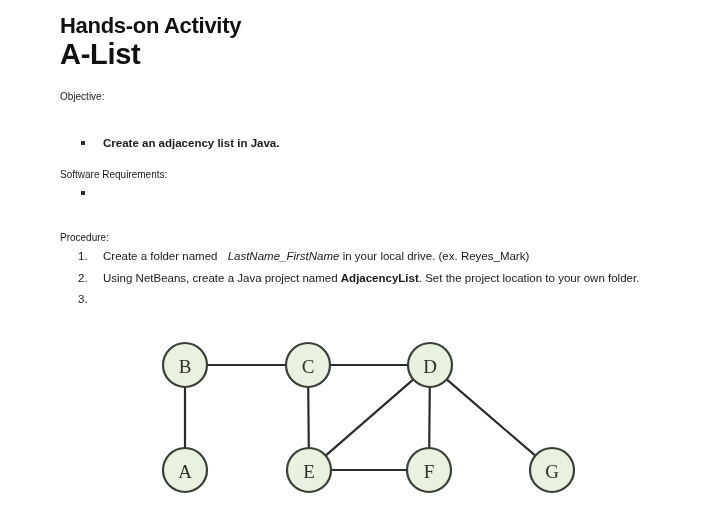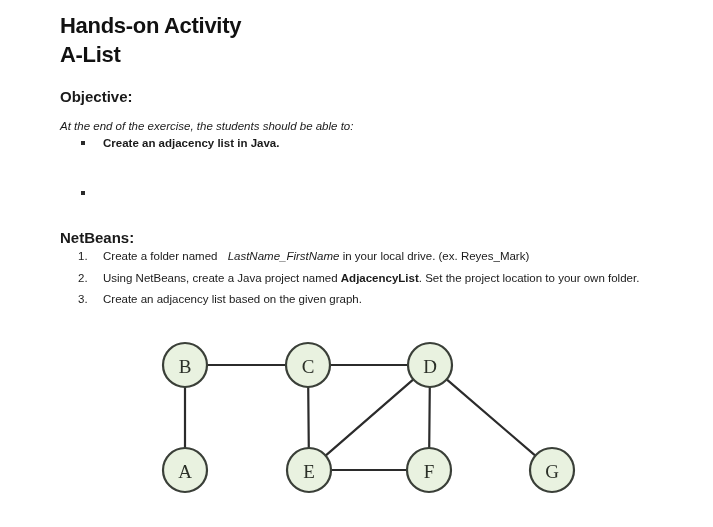--- a/index.html
+++ b/index.html
@@ -32,33 +32,33 @@
     font-size: 22px;
     font-weight: bold;
     letter-spacing: -0.3px;
     line-height: 27px;
     color: #111111;
   }
   .doc-subtitle {
     position: absolute;
     left: 60px;
     top: 41px;
-    font-size: 22px;
+    font-size: 29px;
     font-weight: bold;
     letter-spacing: -0.3px;
     line-height: 27px;
     color: #111111;
   }
 
   
   .section-heading {
     position: absolute;
     left: 60px;
-    font-size: 15px;
-    font-weight: bold;
+    font-size: 10px;
+    font-weight: normal;
     color: #1a1a1a;
     line-height: 14px;
   }
   #h-objective { top: 90px; }
   #h-software  { top: 168px; }
   #h-procedure { top: 231px; }
 
   
   .lead-italic {
     position: absolute;
@@ -156,37 +156,37 @@
 <body>
 
 <div class="page">
 
   <div class="doc-title">Hands-on Activity</div>
 
   <div class="doc-subtitle">A-List</div>
 
   <div class="section-heading" id="h-objective">Objective:</div>
 
-  <div class="lead-italic">At the end of the exercise, the students should be able to:</div>
 
   <ul class="bullet-list" id="objective-list">
       <li class="bullet-item"><span class="bullet-mark"></span><span>Create an adjacency list in Java.</span></li>
     </ul>
 
+  <div class="section-heading" id="h-software">Software Requirements:</div>
 
   <ul class="bullet-list" id="software-list">
       <li class="bullet-item"><span class="bullet-mark"></span></li>
     </ul>
 
-  <div class="section-heading" id="h-procedure">NetBeans:</div>
+  <div class="section-heading" id="h-procedure">Procedure:</div>
 
   <ol class="numbered-list" id="procedure-list">
       <li class="numbered-item"><span class="num-mark">1.</span><span><span>Create a folder named </span><em>LastName_FirstName</em><span> in your local drive. (ex. Reyes_Mark)</span></span></li>
       <li class="numbered-item"><span class="num-mark">2.</span><span><span>Using NetBeans, create a Java project named </span><strong>AdjacencyList</strong><span>. Set the project location to your own folder.</span></span></li>
-      <li class="numbered-item"><span class="num-mark">3.</span><span><span>Create an adjacency list based on the given graph.</span></span></li>
+      <li class="numbered-item"><span class="num-mark">3.</span></li>
     </ol>
 
   <div id="graph-figure">
     <svg id="graph-svg" width="450" height="180" viewBox="0 0 450 180">
       <g id="edge-layer">
           <line x1="67" y1="35" x2="146" y2="35" class="graph-edge" stroke="#2b2b2b"></line>
           <line x1="45" y1="57" x2="45" y2="118" class="graph-edge" stroke="#2b2b2b"></line>
           <line x1="190" y1="35" x2="268" y2="35" class="graph-edge" stroke="#2b2b2b"></line>
           <line x1="168.2095143079566" y1="56.99900233544152" x2="168.7904856920434" y2="118.00099766455848" class="graph-edge" stroke="#2b2b2b"></line>
           <line x1="273.38390539688294" y1="49.418925068820606" x2="185.6160946031171" y2="125.58107493117939" class="graph-edge" stroke="#2b2b2b"></line>

